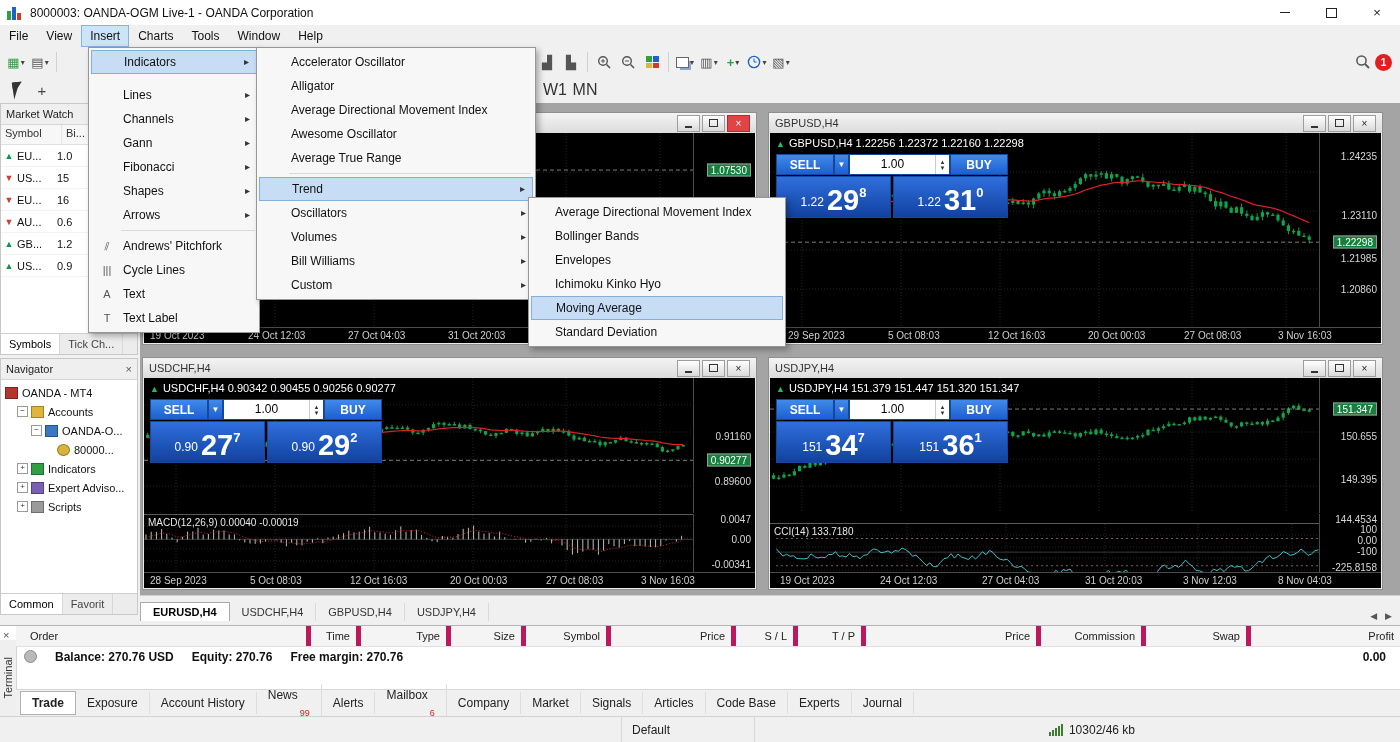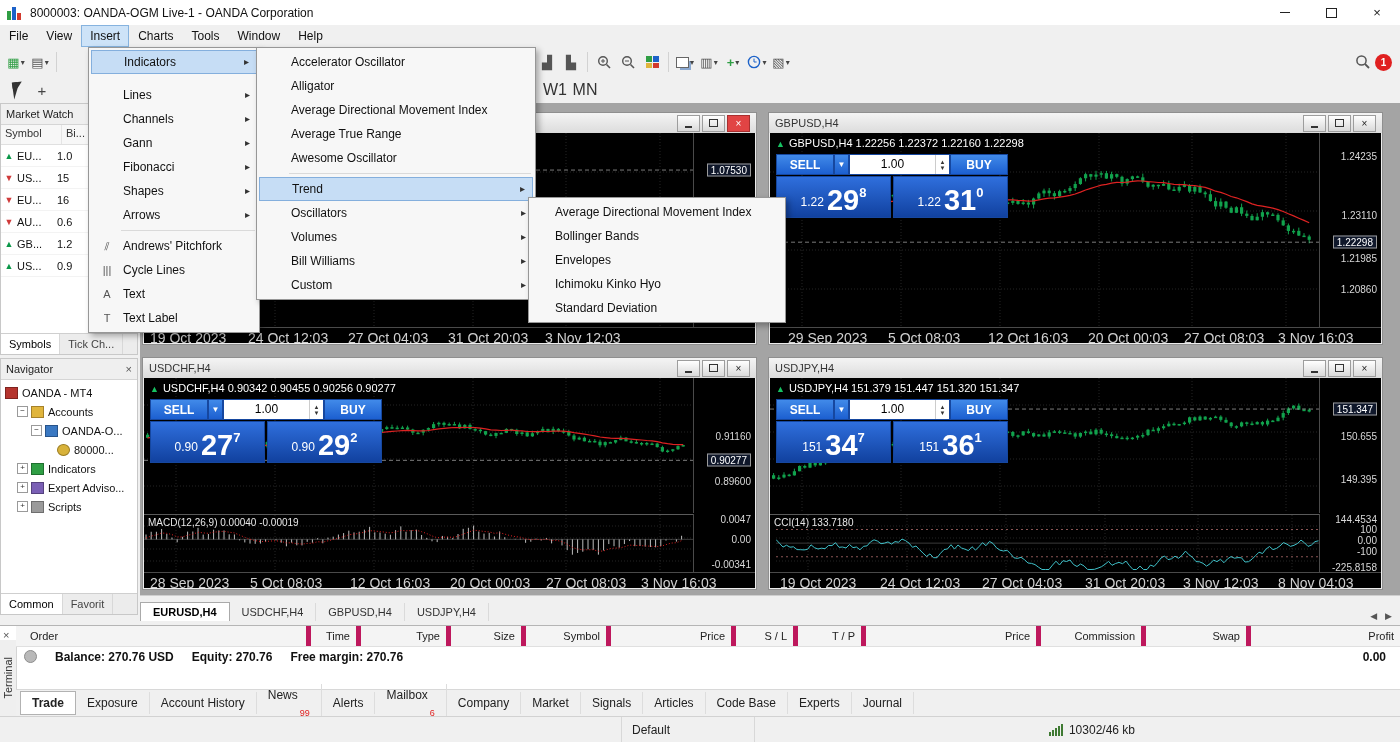--- a/index.html
+++ b/index.html
@@ -55,23 +55,23 @@
   .cw-btns{margin-left:auto;display:flex;}
   .cwb{width:21px;height:15px;border:1px solid #9d9d9d;background:linear-gradient(#fff,#d9d9d9);display:flex;align-items:center;justify-content:center;margin-left:2px;font-size:10px;color:#222;}
   .cwb.red{background:#e14444;border-color:#a82f2f;color:#fff;}
   .g-min2{width:7px;height:2px;background:#333;margin-top:7px;}
   .g-res2{width:7px;height:6px;border:1px solid #333;}
   .cw-body{position:absolute;left:1px;right:1px;top:20px;bottom:1px;background:#000;overflow:hidden;}
   .plot{position:absolute;left:0;right:62px;overflow:hidden;}
   .plot.sub{border-top:1px solid #5a5a5a;box-sizing:border-box;}
   .yaxis{position:absolute;right:0;width:62px;background:#000;border-left:1px solid #4a4a4a;box-sizing:border-box;}
   .yl{position:absolute;right:4px;transform:translateY(-50%);color:#d8d8d8;font-size:10px;white-space:nowrap;}
-  .yl.tag{background:#0f172a;color:#fff;padding:0 3px;border:1px solid #9a9a9a;}
+  .yl.tag{background:#15803d;color:#fff;padding:0 3px;border:1px solid #9a9a9a;}
   .xaxis{position:absolute;left:0;right:0;bottom:0;height:16px;background:#000;border-top:1px solid #4a4a4a;box-sizing:border-box;}
-  .xl{position:absolute;top:2px;color:#cfcfcf;font-size:14px;white-space:nowrap;}
+  .xl{position:absolute;top:2px;color:#cfcfcf;font-size:10px;white-space:nowrap;}
   .quote{position:absolute;left:6px;top:4px;z-index:6;color:#fff;font-size:11px;white-space:nowrap;}
   .qarr{color:#17c161;font-size:9px;margin-right:4px;}
   .ind-label{position:absolute;left:4px;top:2px;color:#e8e8e8;font-size:10px;z-index:5;white-space:nowrap;}
   
   .ocp{position:absolute;left:6px;top:21px;width:232px;z-index:6;}
   .ocp-r1{display:flex;height:21px;}
   .ocp-r1 .bt{background:linear-gradient(#418ae9,#1c5fd0);color:#fff;font-weight:bold;font-size:12px;border:1px solid #16479f;display:flex;align-items:center;justify-content:center;box-sizing:border-box;}
   .bt.sell,.bt.buy{flex:0 0 58px;}
   .bt.dd{flex:0 0 15px;font-size:8px;font-weight:normal;}
   .lot{flex:1;background:#fff;border:1px solid #16479f;display:flex;box-sizing:border-box;}
@@ -1516,21 +1516,21 @@
           <line x1="523.6" y1="27.2633498957567" x2="523.6" y2="31.679953113477687" stroke="#11a24d" stroke-width="1"></line>
           <rect x="522" y="27.65487913398073" width="3.2" height="2.7816051256656644" fill="#11a24d"></rect>
           <line x1="528.8000000000001" y1="25.46675726680086" x2="528.8000000000001" y2="31.87257348088549" stroke="#11a24d" stroke-width="1"></line>
           <rect x="527.2" y="27.65487913398073" width="3.2" height="4.066826527118683" fill="#11a24d"></rect>
           <line x1="534" y1="30.55583504257725" x2="534" y2="32.457520458977676" stroke="#11a24d" stroke-width="1"></line>
           <rect x="532.4" y="31.68770997343586" width="3.2" height="1.5" fill="#11a24d"></rect>
           <line x1="539.2" y1="30.387181602101784" x2="539.2" y2="34.37086152730511" stroke="#11a24d" stroke-width="1"></line>
           <rect x="537.6" y="31.68770997343586" width="3.2" height="1.8609623301029223" fill="#11a24d"></rect>
           <line x1="0" y1="31.05" x2="549" y2="31.05" stroke="#999" stroke-dasharray="4 3" stroke-width="0.8"></line>
         </svg></div>
-    <div class="plot sub" style="top:136px;height:59px;padding-left:6px;">
+    <div class="plot sub" style="top:145px;height:59px;padding-left:6px;">
       <span class="ind-label">CCI(14) 133.7180</span>
     <svg width="549" height="58">
           <line x1="32" y1="0" x2="32" y2="58" stroke="#242424" stroke-dasharray="1 2"></line>
           <line x1="131" y1="0" x2="131" y2="58" stroke="#242424" stroke-dasharray="1 2"></line>
           <line x1="230" y1="0" x2="230" y2="58" stroke="#242424" stroke-dasharray="1 2"></line>
           <line x1="329" y1="0" x2="329" y2="58" stroke="#242424" stroke-dasharray="1 2"></line>
           <line x1="422" y1="0" x2="422" y2="58" stroke="#242424" stroke-dasharray="1 2"></line>
           <line x1="516" y1="0" x2="516" y2="58" stroke="#242424" stroke-dasharray="1 2"></line>
           <line x1="0" y1="11" x2="549" y2="11" stroke="#242424" stroke-dasharray="1 2"></line>
           <line x1="0" y1="23" x2="549" y2="23" stroke="#242424" stroke-dasharray="1 2"></line>
@@ -1588,35 +1588,36 @@
   <div class="mi"><span class="mic">⫽</span><span>Andrews' Pitchfork</span></div>
   <div class="mi"><span class="mic">|||</span><span>Cycle Lines</span></div>
   <div class="mi"><span class="mic">A</span><span>Text</span></div>
   <div class="mi"><span class="mic">T</span><span>Text Label</span></div>
 </div>
 
 <div class="popup" id="indicators-menu" style="left:256px;top:47px;width:274px;">
   <div class="mi"><span>Accelerator Oscillator</span></div>
   <div class="mi"><span>Alligator</span></div>
   <div class="mi"><span>Average Directional Movement Index</span></div>
+  <div class="mi"><span>Awesome Oscillator</span></div>
   <div class="mi"><span>Average True Range</span></div>
-  <div class="mi"><span>Awesome Oscillator</span></div>
   <div class="msep"></div>
   <div class="mi hl"><span>Trend</span><span class="arr">▸</span></div>
   <div class="mi"><span>Oscillators</span><span class="arr">▸</span></div>
   <div class="mi"><span>Volumes</span><span class="arr">▸</span></div>
   <div class="mi"><span>Bill Williams</span><span class="arr">▸</span></div>
   <div class="mi"><span>Custom</span><span class="arr">▸</span></div>
 </div>
 
 <div class="popup" id="trend-menu" style="left:528px;top:197px;width:252px;">
   <div class="mi" style="padding-left:24px;"><span>Average Directional Movement Index</span></div>
   <div class="mi" style="padding-left:24px;"><span>Bollinger Bands</span></div>
   <div class="mi" style="padding-left:24px;"><span>Envelopes</span></div>
   <div class="mi" style="padding-left:24px;"><span>Ichimoku Kinko Hyo</span></div>
+  <div class="mi hl" style="padding-left:24px;"><span>Moving Average</span></div>
   <div class="mi" style="padding-left:24px;"><span>Standard Deviation</span></div>
 </div>
 
 <div class="terminal" style="top:625px;height:91px;">
   <span class="term-close">×</span>
   <div class="term-side">
       <span>Terminal</span>
     </div>
   <div class="term-head">
     <span class="th first" style="width:290px;">Order</span>

